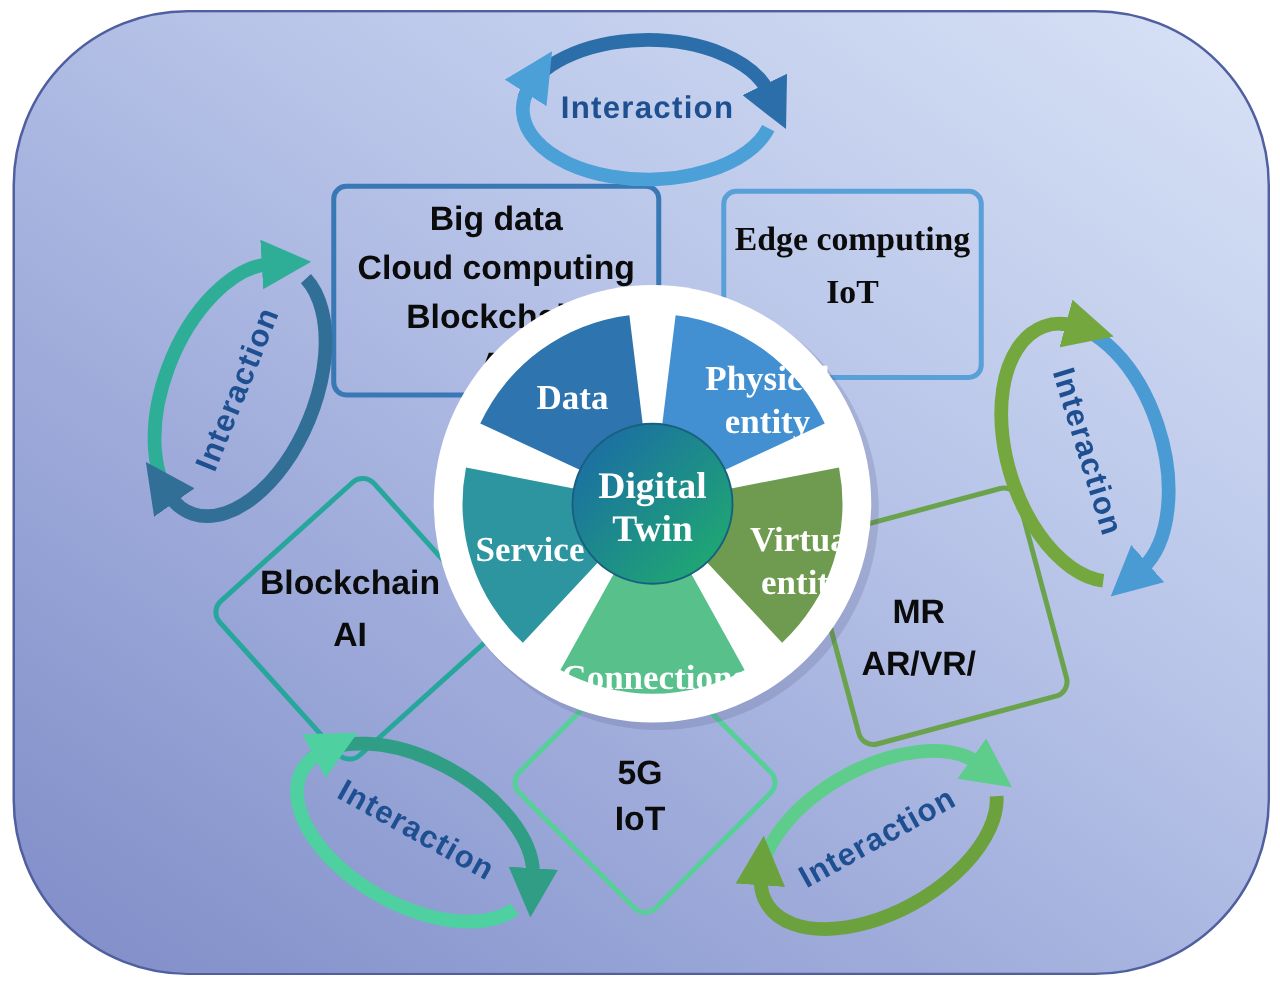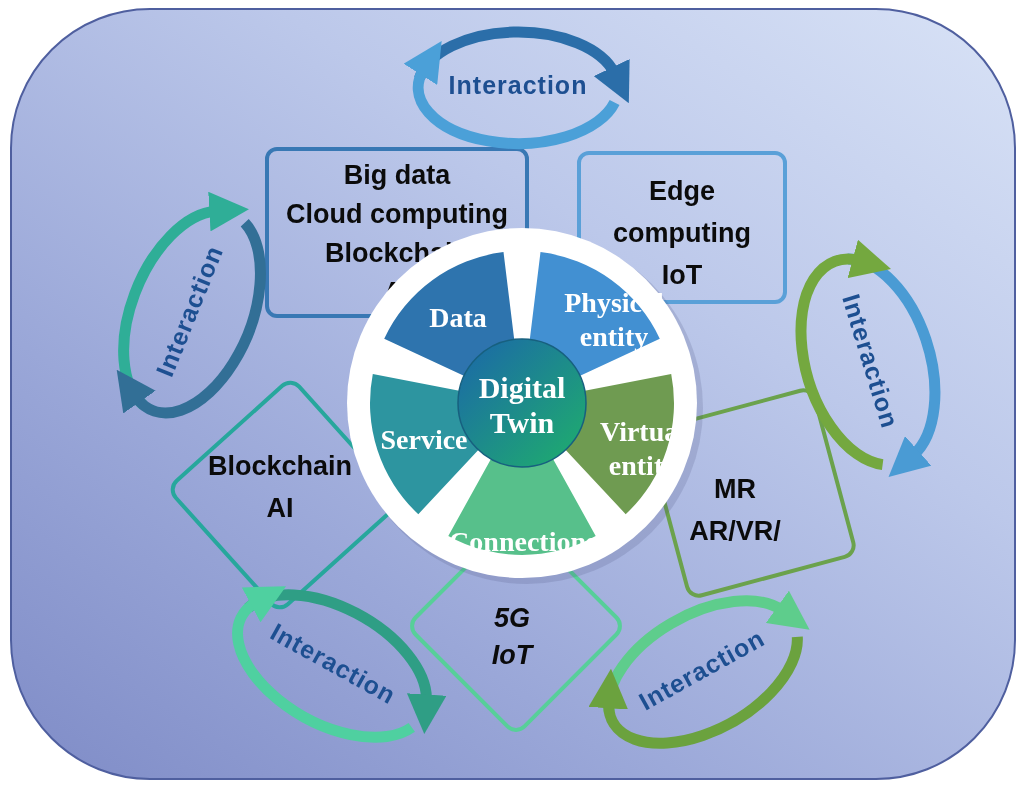--- a/index.html
+++ b/index.html
@@ -26,21 +26,21 @@
   .diamond-left{left:200px;top:410px;width:162px;height:162px;transform:rotate(48deg);}
   .diamond-right{left:663px;top:405px;width:168px;height:168px;transform:rotate(-15deg);}
   .diamond-bottom{left:437px;top:547px;width:150px;height:150px;transform:rotate(45deg);}
   .dlabel{
     position:absolute;text-align:center;color:#0b0b0b;font-weight:bold;font-size:27px;
   }
   .dlabel div{line-height:42px;}
   .dlabel-left{left:195px;top:445px;width:170px;}
   .dlabel-right{left:650px;top:468px;width:170px;}
   .dlabel-bottom{left:437px;top:600px;width:150px;}
-  .dlabel-bottom div{line-height:37px;font-style:italic;}
+  .dlabel-bottom div{line-height:37px;}
   svg.overlay{position:absolute;left:0;top:0;z-index:5;}
   .arc{fill:none;stroke-width:11;}
   .ilabel{
     font-family:"Liberation Sans",sans-serif;font-weight:bold;font-size:25px;
     text-anchor:middle;letter-spacing:1px;
   }
   .wlabel{
     font-family:"Liberation Serif",serif;font-weight:bold;font-size:28px;
     text-anchor:middle;
   }
@@ -56,21 +56,21 @@
 
   <div class="bg"></div>
 
   <div class="box box-tl" style="border-color: rgb(56, 120, 180);">
     <div class="bline">Big data</div>
     <div class="bline">Cloud computing</div>
     <div class="bline">Blockchain</div>
     <div class="bline">AI</div>
   </div>
 
-  <div class="box box-tr" style="border-color: rgb(90, 160, 216);">
+  <div class="box box-tr" style="border-color: rgb(90, 160, 216); font-family: Liberation Serif, serif;">
     <div class="bline">Edge computing</div>
     <div class="bline">IoT</div>
   </div>
 
   <div class="diamond diamond-left" style="border-color: rgb(39, 167, 156);"></div>
   <div class="dlabel dlabel-left">
     <div>Blockchain</div>
     <div>AI</div>
   </div>
 

